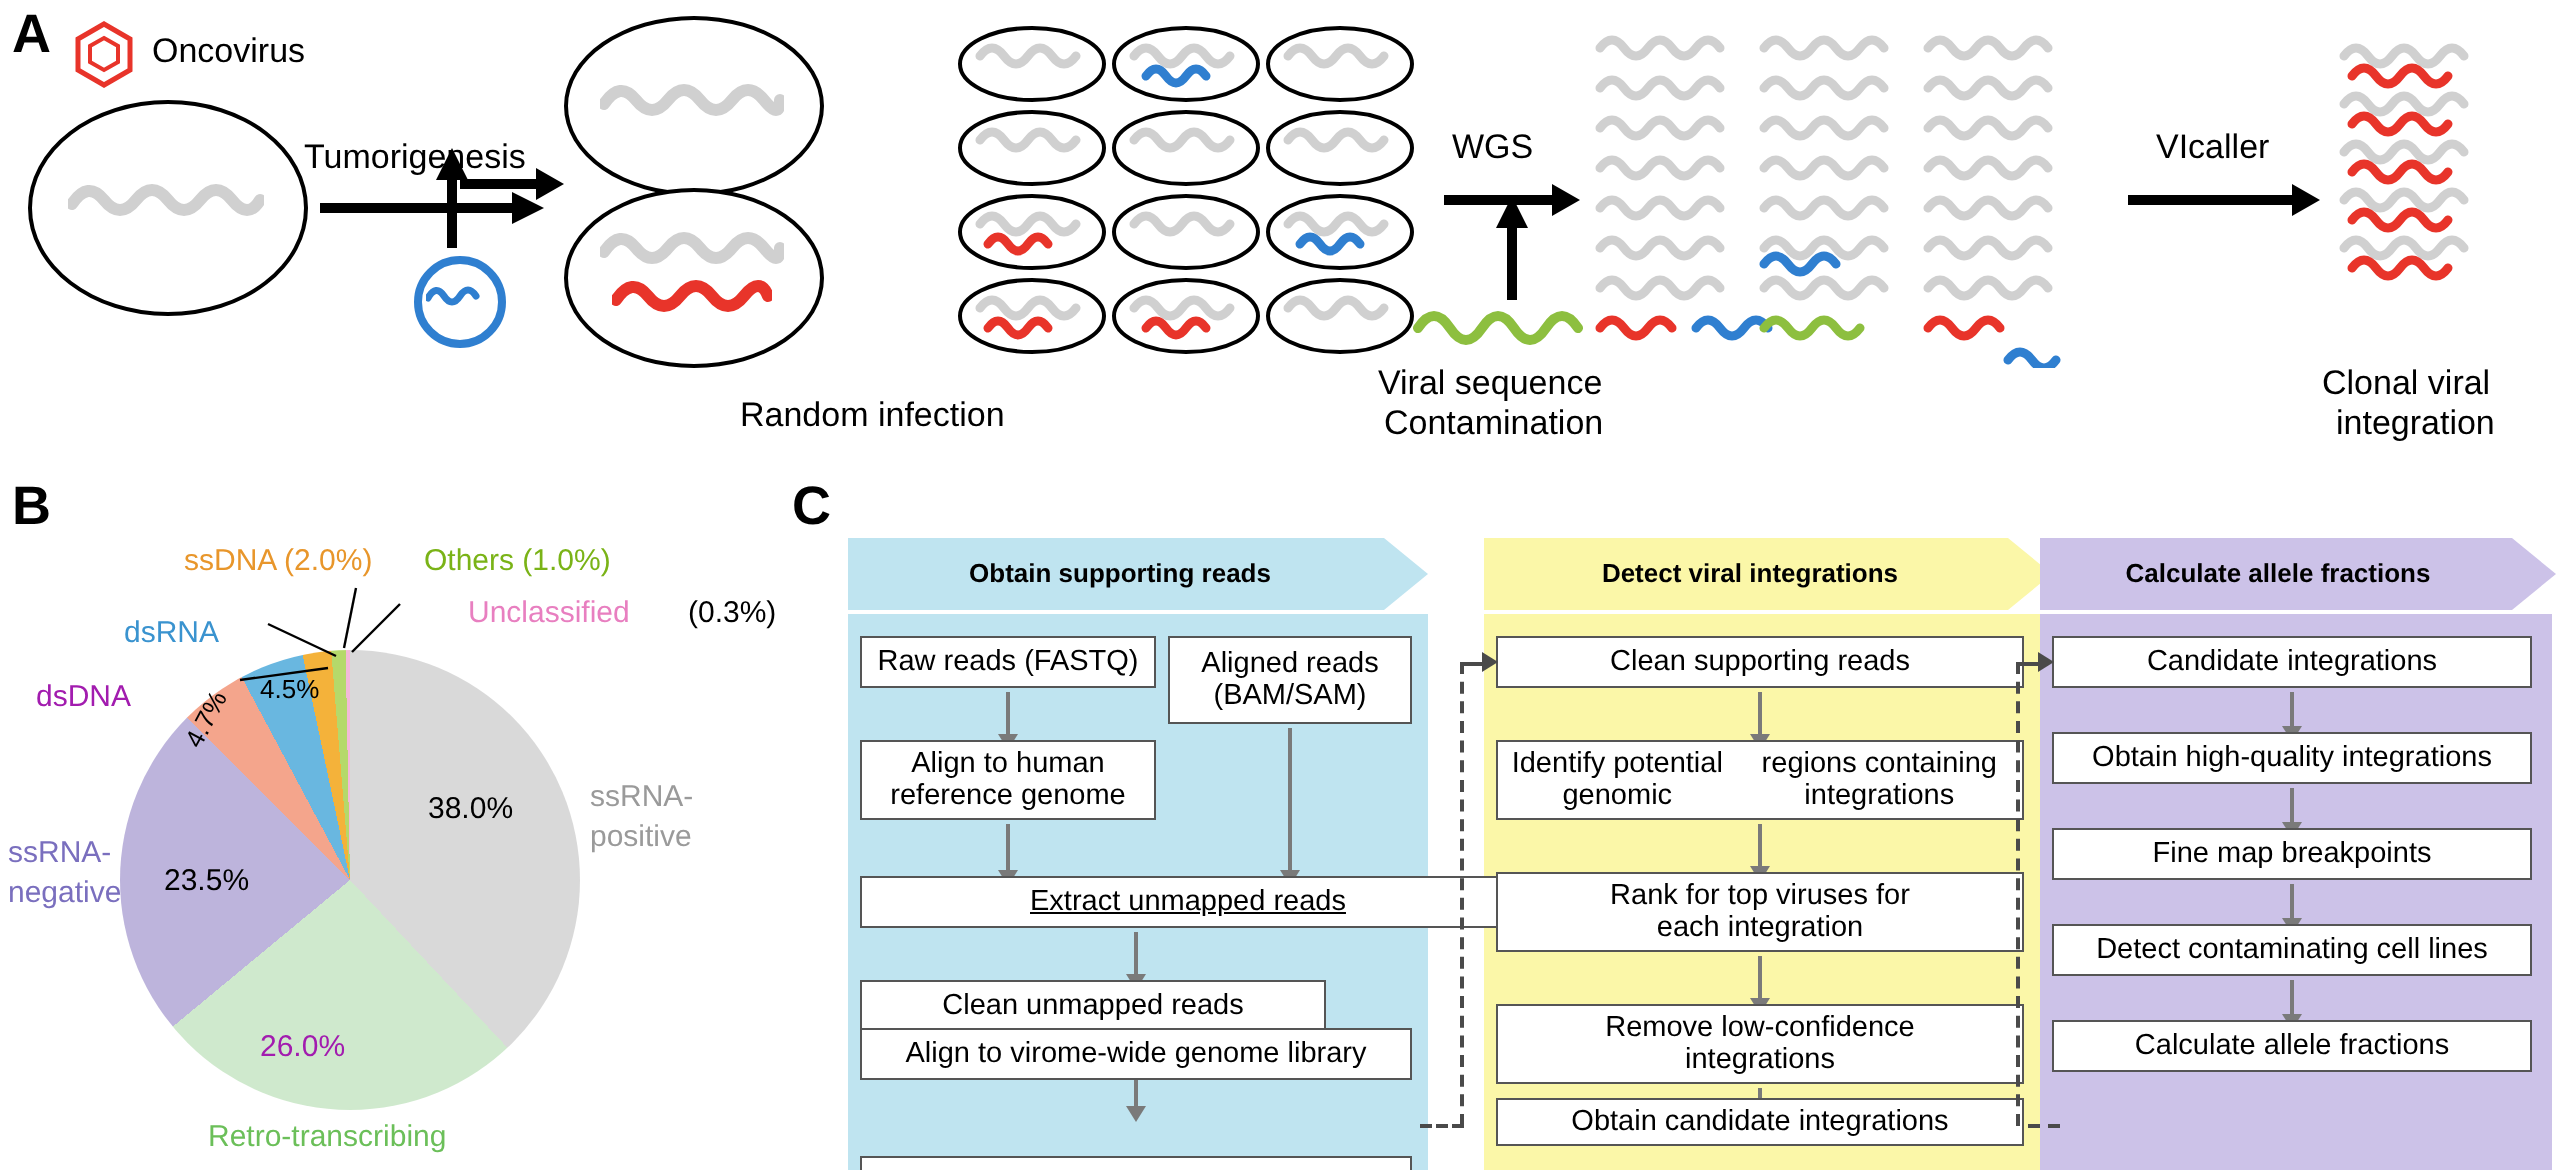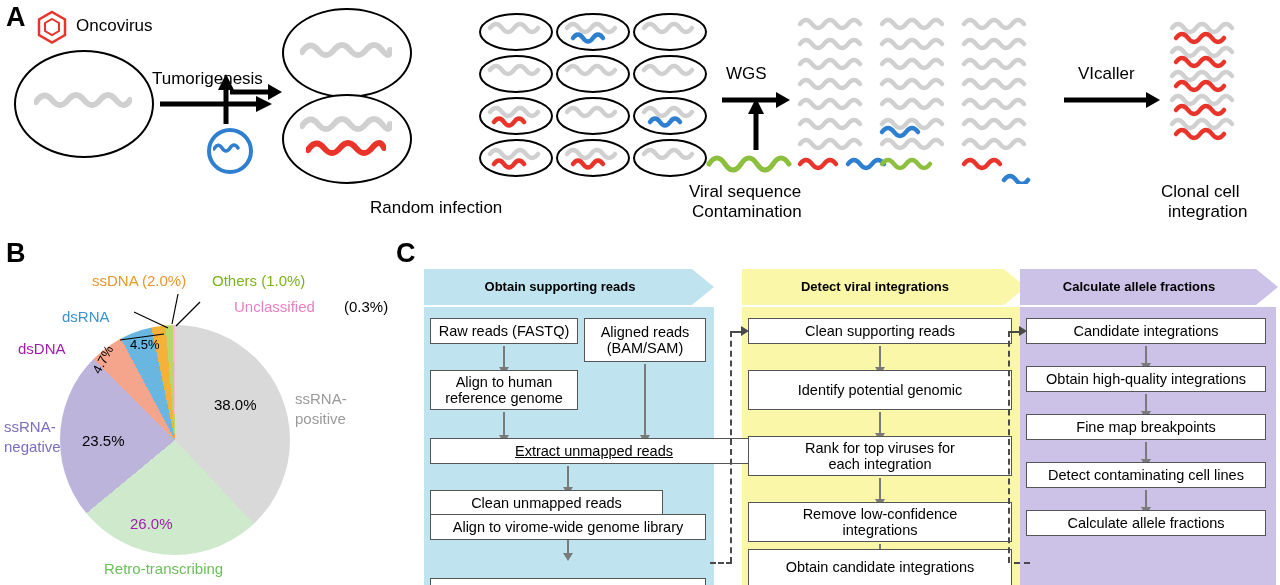--- a/index.html
+++ b/index.html
@@ -205,21 +205,21 @@
       <g stroke="#e8342a">
         <path d="M8,24 q6,-8 12,0 t12,0 t12,0 t12,0"></path>
         <path d="M8,48 q6,-8 12,0 t12,0 t12,0 t12,0"></path>
         <path d="M8,72 q6,-8 12,0 t12,0 t12,0 t12,0"></path>
         <path d="M8,96 q6,-8 12,0 t12,0 t12,0 t12,0"></path>
         <path d="M8,120 q6,-8 12,0 t12,0 t12,0 t12,0"></path>
       </g>
     </g>
   </svg>
 </div>
-<div class="lbl-b" style="left:1161px;top:182px;">Clonal cell</div>
+<div class="lbl-b" style="left:1161px;top:182px;">Clonal viral</div>
 <div class="lbl-b" style="left:1168px;top:202px;">integration</div>
 
 <div class="panel-letter" style="left:6px;top:238px;">B</div>
 
 <div class="pie-wrap">
   <div class="pie"></div>
 </div>
 
 <svg class="abs" style="left:60px;top:280px;" width="260" height="130">
   <g stroke="#000" stroke-width="1.2" fill="none">
@@ -286,33 +286,34 @@
 <div class="step" style="left:430px;top:490px;width:233px;height:26px;">Clean unmapped reads</div>
 <div class="varrow" style="left:567px;top:518px;height:14px;"></div>
 <div class="step" style="left:430px;top:512px;width:276px;height:26px;top:514px;">Align to virome-wide genome library</div>
 <div class="varrow" style="left:567px;top:540px;height:14px;"></div>
 <div class="step" style="left:430px;top:578px;width:276px;height:34px;">Obtain clean supporting reads</div>
 
 <div class="step" style="left:748px;top:318px;width:264px;height:26px;">Clean supporting reads</div>
 <div class="varrow" style="left:879px;top:346px;height:22px;"></div>
 <div class="step" style="left:748px;top:370px;width:264px;height:40px;flex-direction:row;">
   <span>Identify potential genomic</span>
+  <span>regions containing integrations</span>
 </div>
 <div class="varrow" style="left:879px;top:412px;height:22px;"></div>
 <div class="step" style="left:748px;top:436px;width:264px;height:40px;flex-direction:column;">
   <span>Rank for top viruses for</span>
   <span>each integration</span>
 </div>
 <div class="varrow" style="left:879px;top:478px;height:22px;"></div>
 <div class="step" style="left:748px;top:502px;width:264px;height:40px;flex-direction:column;">
   <span>Remove low-confidence</span>
   <span>integrations</span>
 </div>
 <div class="varrow" style="left:879px;top:544px;height:6px;"></div>
-<div class="step" style="left:748px;top:549px;width:264px;height:37px;">Obtain candidate integrations</div>
+<div class="step" style="left:748px;top:549px;width:264px;height:24px;">Obtain candidate integrations</div>
 
 <div class="step" style="left:1026px;top:318px;width:240px;height:26px;">Candidate integrations</div>
 <div class="varrow" style="left:1145px;top:346px;height:18px;"></div>
 <div class="step" style="left:1026px;top:366px;width:240px;height:26px;">Obtain high-quality integrations</div>
 <div class="varrow" style="left:1145px;top:394px;height:18px;"></div>
 <div class="step" style="left:1026px;top:414px;width:240px;height:26px;">Fine map breakpoints</div>
 <div class="varrow" style="left:1145px;top:442px;height:18px;"></div>
 <div class="step" style="left:1026px;top:462px;width:240px;height:26px;">Detect contaminating cell lines</div>
 <div class="varrow" style="left:1145px;top:490px;height:18px;"></div>
 <div class="step" style="left:1026px;top:510px;width:240px;height:26px;">Calculate allele fractions</div>

